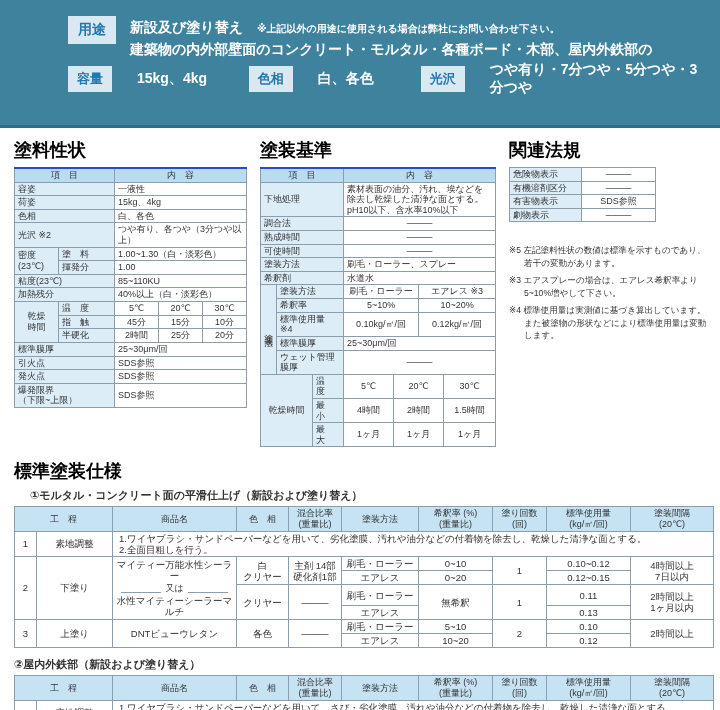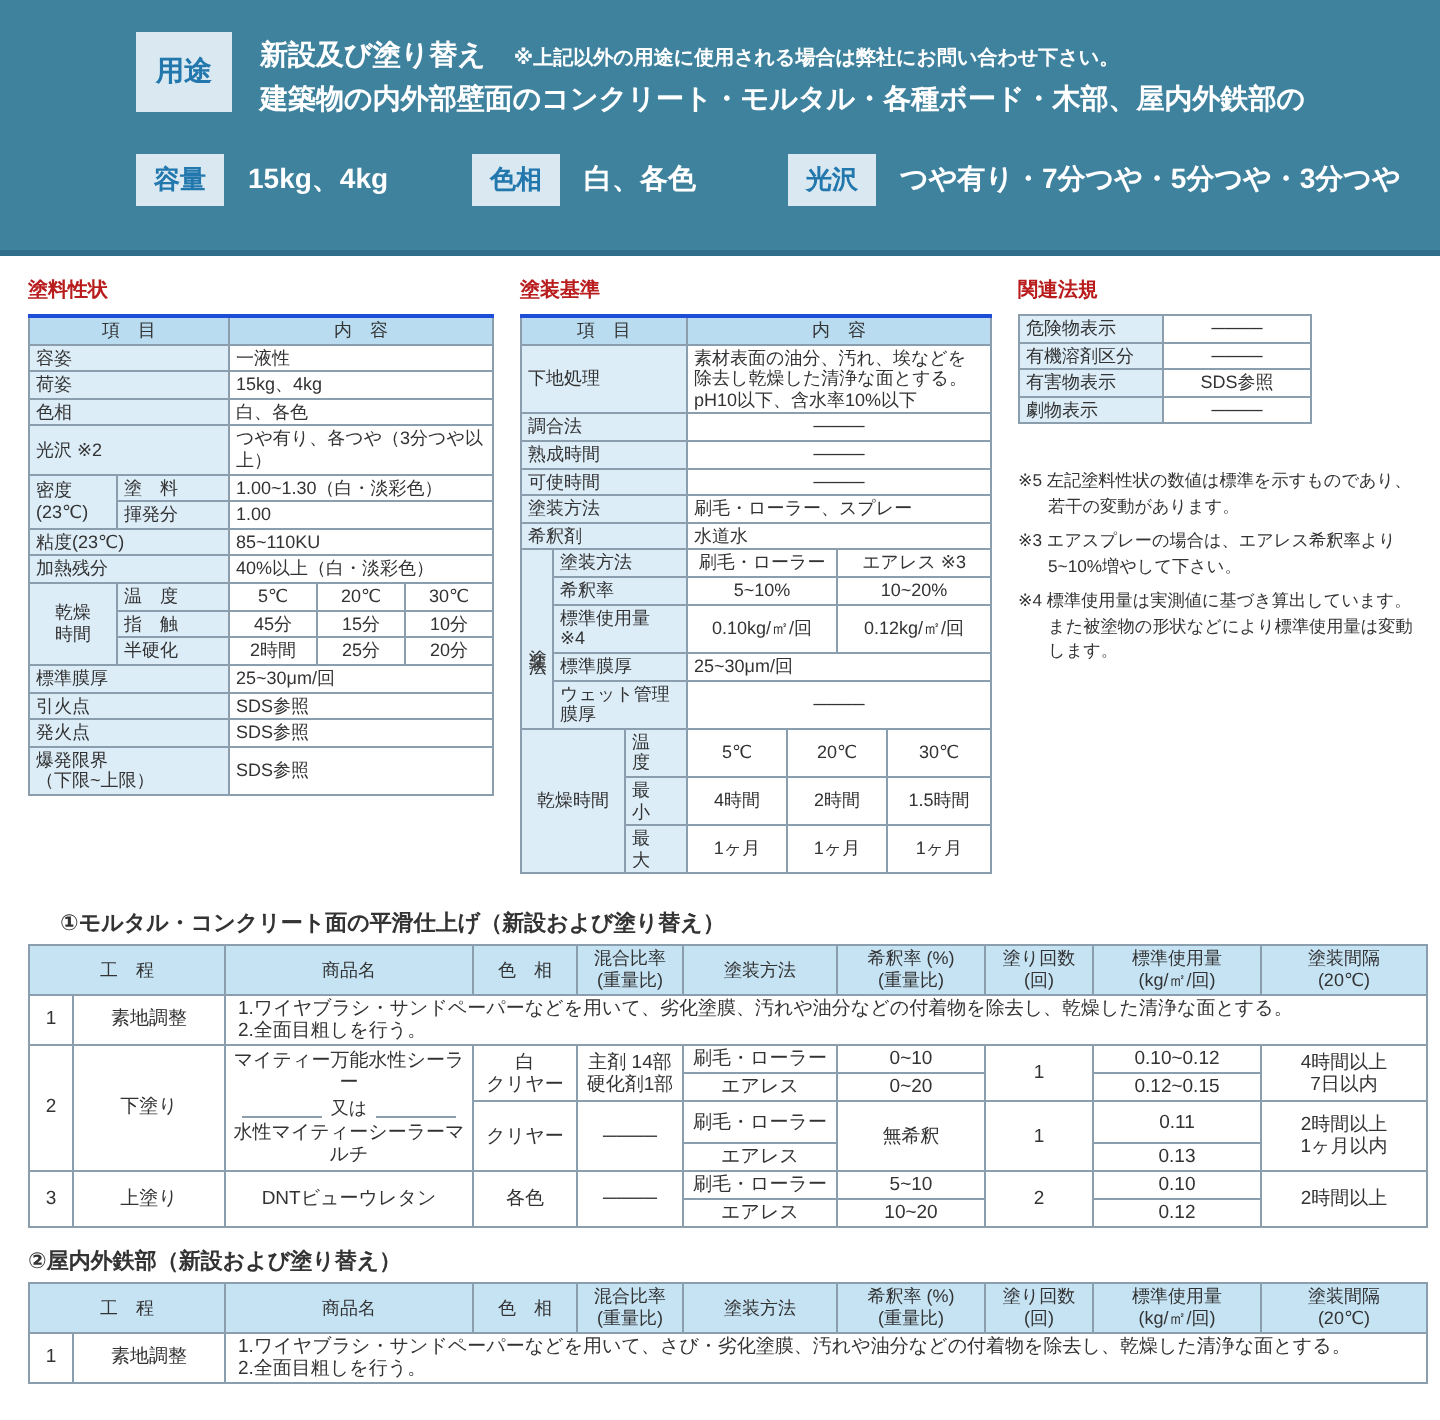--- a/index.html
+++ b/index.html
@@ -12,28 +12,28 @@
   .band {
     background: #3e829e; height: 128px; border-bottom: 3px solid #2f6d88;
     padding: 16px 0 0 68px; color: #fff;
   }
   .band-row { display: flex; align-items: flex-start; }
   .chip {
     background: #d9e8f1; color: #2277ad; font-weight: bold;
     display: inline-flex; align-items: center; justify-content: center;
     flex: none;
   }
-  .chip-big { width: 48px; height: 40px; font-size: 14px; }
+  .chip-big { width: 48px; height: 28px; font-size: 14px; }
   .chip-sm  { width: 44px; height: 26px; font-size: 13px; }
   .use-text { margin-left: 14px; font-size: 14px; font-weight: bold; line-height: 1.6; }
   .use-note { font-size: 10px; font-weight: bold; margin-left: 10px; }
-  .band-row2 { margin-top: 16px; align-items: center; font-size: 14px; font-weight: bold; }
+  .band-row2 { align-items: center; font-size: 14px; font-weight: bold; gap: 13px; }
   .band-val { margin: 0 14px 0 12px; }
   
-  .sec-title { color: #b91c1c; font-size: 10px; font-weight: bold; }
+  .sec-title { color: #000000; font-size: 18px; font-weight: bold; }
   
   table { border-collapse: collapse; table-layout: fixed; }
   td, th { border: 1px solid #8a9eae; font-size: 9px; padding: 1px 3px; line-height: 1.18; vertical-align: middle; }
   th { background: #b9dcf1; font-weight: normal; text-align: center; border-top: 2px solid #1d4ed8; }
   .lbl { background: #dcedf8; }
   .val { background: #fff; }
   .c { text-align: center; }
   .pre { white-space: pre-line; }
   .vert { writing-mode: vertical-rl; text-orientation: upright; text-align: center; padding: 2px 1px; letter-spacing: 2px; }
   
@@ -288,20 +288,21 @@
       </table>
     <div class="notes">
       <div>※5 左記塗料性状の数値は標準を示すものであり、若干の変動があります。</div>
       <div>※3 エアスプレーの場合は、エアレス希釈率より5~10%増やして下さい。</div>
       <div>※4 標準使用量は実測値に基づき算出しています。 また被塗物の形状などにより標準使用量は変動します。</div>
     </div>
   </section>
 </div>
 
 <div class="spec">
+  <div class="sec-title">標準塗装仕様</div>
 
   <div class="spec-sub" style="margin-left:16px">①モルタル・コンクリート面の平滑仕上げ（新設および塗り替え）</div>
   <table>
     <colgroup>
         <col style="width:22px">
         <col style="width:76px">
         <col style="width:124px">
         <col style="width:52px">
         <col style="width:53px">
         <col style="width:77px">

